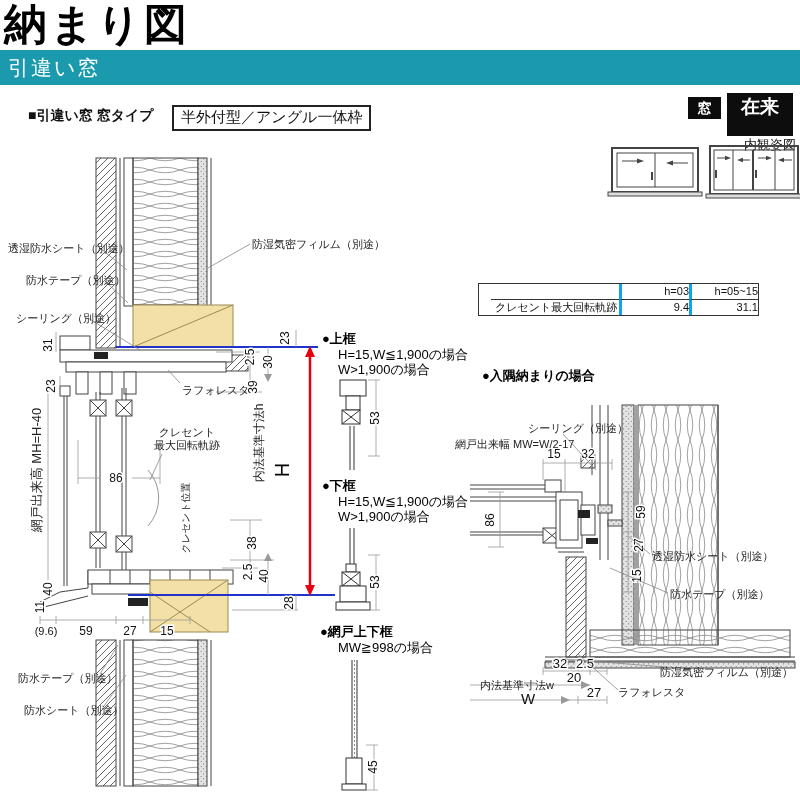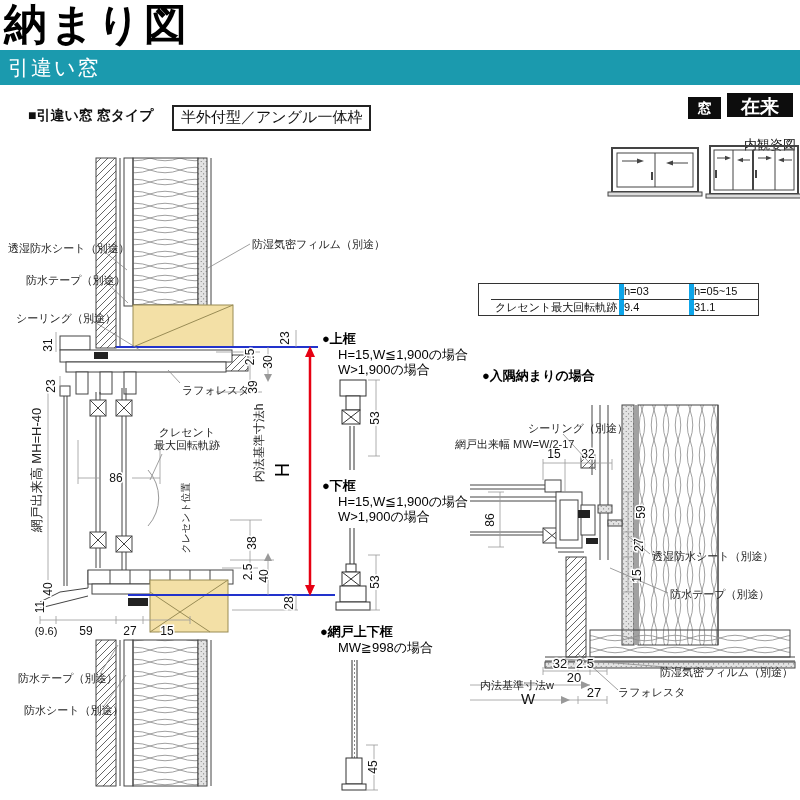--- a/index.html
+++ b/index.html
@@ -7,24 +7,24 @@
     width:800px;height:800px;position:relative;background:#fff;overflow:hidden;
     font-family:"Liberation Sans","DejaVu Sans",sans-serif;color:#111;
   }
   .page-title{position:absolute;left:4px;top:-4px;font-size:43px;font-weight:800;letter-spacing:3px;color:#000;}
   .teal-band{position:absolute;left:0;top:50px;width:800px;height:35px;background:#1B9AAE;}
   .teal-band span{display:block;margin:4px 0 0 8px;font-size:21px;font-weight:normal;color:#fff;letter-spacing:2px;}
   .section-heading{position:absolute;left:28px;top:107px;font-size:14px;font-weight:bold;}
   .type-box{position:absolute;left:172px;top:105px;border:2px solid #222;font-size:15px;padding:1px 7px 2px 7px;text-align:right;}
   .badge{position:absolute;background:#0d0d0d;color:#fff;font-weight:bold;text-align:center;}
   .badge-mado{left:688px;top:97px;width:33px;height:22px;font-size:14px;line-height:22px;}
-  .badge-zairai{left:727px;top:93px;width:66px;height:24px;font-size:19px;line-height:28px;}
+  .badge-zairai{left:727px;top:93px;width:66px;height:43px;font-size:19px;line-height:28px;}
   .view-caption{position:absolute;left:744px;top:136px;font-size:13px;}
   .spec-table{position:absolute;left:478px;top:283px;display:grid;grid-template-columns:140px 70px 69px;border:1px solid #333;background:#fff;font-size:11px;}
-  .spec-table div{border-left:5px solid #0ea5e9;border-top:1px solid #333;height:15px;line-height:15px;text-align:left;overflow:hidden;}
+  .spec-table div{border-left:3px solid #0ea5e9;border-top:1px solid #333;height:15px;line-height:15px;text-align:right;overflow:hidden;}
   .spec-table div:nth-child(3n+1){border-left:none;}
   .spec-table div:nth-child(-n+3){border-top:none;}
   .spec-table .lab{text-align:left;padding-left:4px;margin-left:12px;}
   svg text{font-family:"Liberation Sans","DejaVu Sans",sans-serif;}
   .lbl{font-size:11px;fill:#222;}
   .dim{font-size:12px;fill:#111;paint-order:stroke;stroke:#fff;stroke-width:3px;}
   .hd{font-size:13px;font-weight:bold;fill:#000;}
   .cond{font-size:13px;fill:#000;}
   .wlab{font-size:14px;fill:#111;}
 </style>

